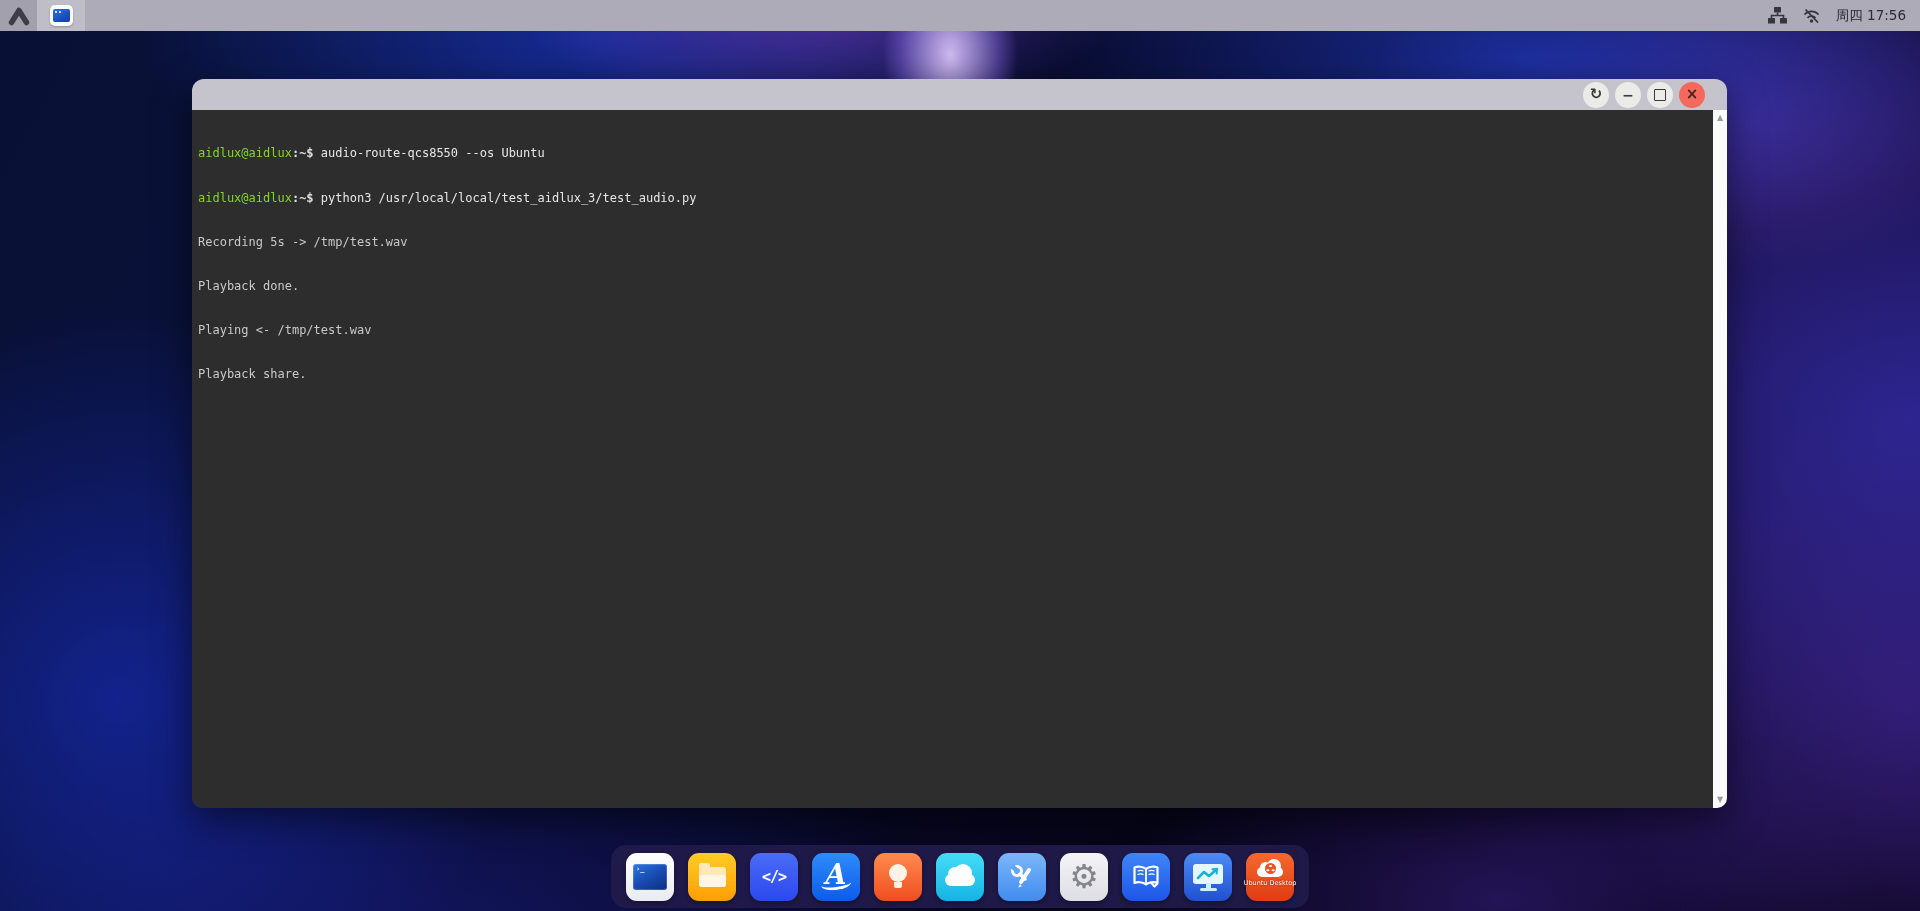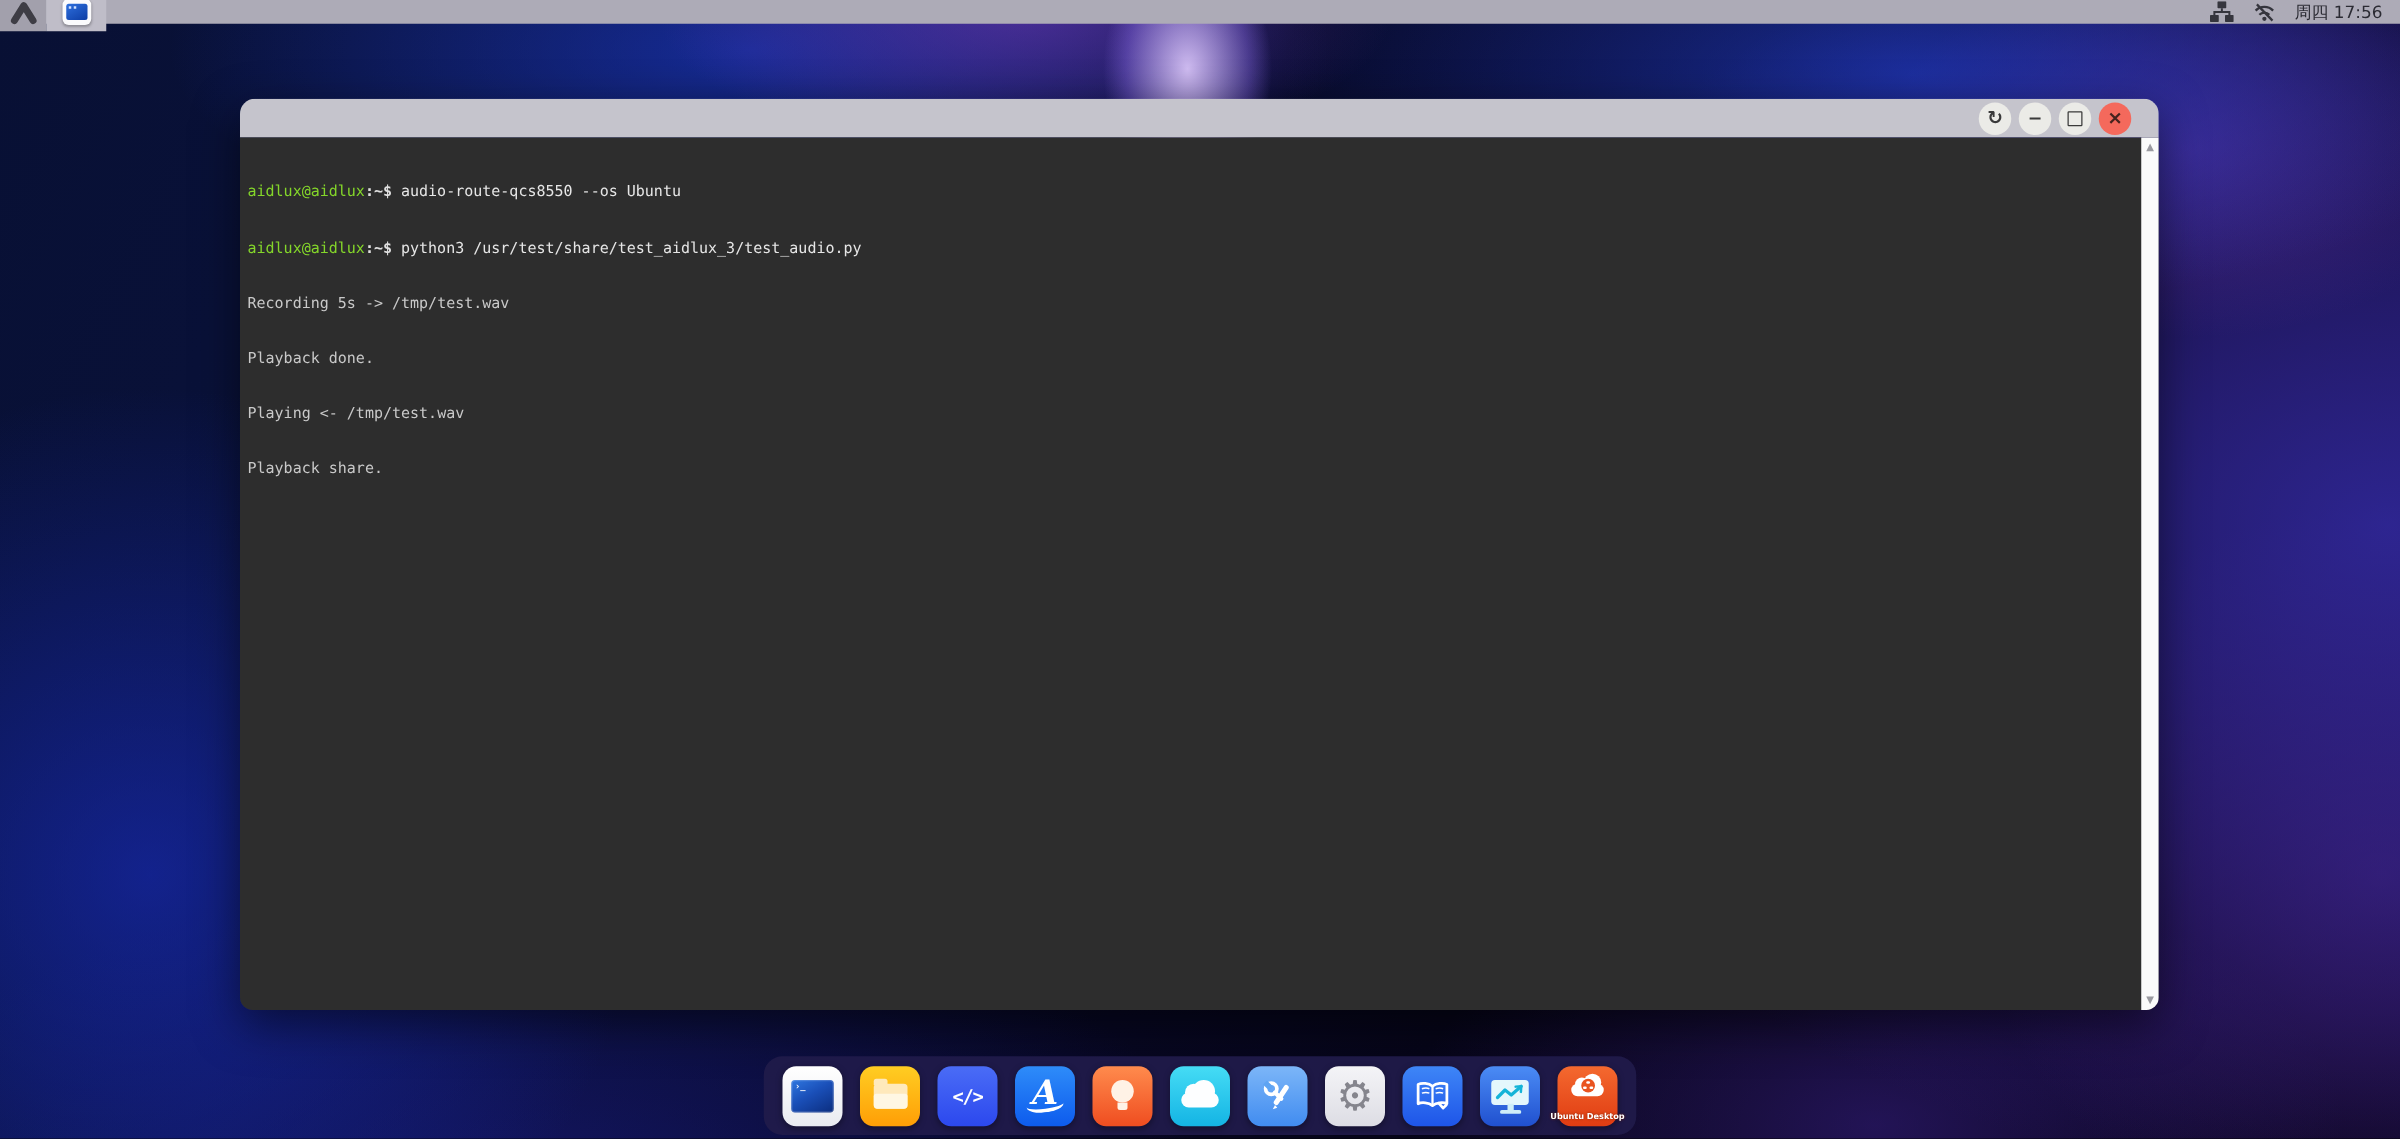--- a/index.html
+++ b/index.html
@@ -13,21 +13,21 @@
       radial-gradient(330px 200px at 1750px 120px, rgba(110,55,180,.45), transparent 75%),
       radial-gradient(900px 650px at 1910px 420px, rgba(58,48,185,.75), rgba(50,30,130,.40) 60%, transparent 82%),
       radial-gradient(420px 380px at 1905px 700px, rgba(95,45,165,.45), transparent 78%),
       radial-gradient(520px 520px at 120px 700px, rgba(25,45,195,.60), transparent 75%),
       radial-gradient(700px 320px at 420px 950px, rgba(28,28,140,.50), transparent 78%),
       radial-gradient(480px 260px at 1500px 900px, rgba(70,40,170,.45), transparent 78%),
       linear-gradient(118deg,#081034 0%,#0a123c 26%,#070722 55%,#05030f 78%,#070318 100%);
   }
 
   
-  .topbar{position:absolute;top:0;left:0;right:0;height:19px;background:#adabb7;
+  .topbar{position:absolute;top:0;left:0;right:0;height:31px;background:#adabb7;
     display:flex;align-items:center;z-index:30;}
   .tb-logo{width:37px;height:31px;background:#a2a0ac;display:flex;align-items:center;justify-content:center;}
   .tb-app{width:48px;height:31px;background:#bfbdc8;display:flex;align-items:center;justify-content:center;}
   .mini-frame{width:23px;height:21px;background:#fbfbfd;border-radius:5px;display:flex;align-items:center;justify-content:center;box-shadow:0 1px 2px rgba(0,0,0,.25);}
   .mini-screen{width:17px;height:13px;border-radius:2px;background:linear-gradient(150deg,#2e6fdd,#0d3da5);position:relative;}
   .mini-screen::after{content:"";position:absolute;top:2px;left:2px;width:2px;height:2px;background:#cfe0ff;box-shadow:4px 0 0 #cfe0ff;}
   .tb-right{margin-left:auto;display:flex;align-items:center;gap:15px;padding-right:14px;}
   .tb-clock{color:#2b2b33;font-size:13.5px;white-space:nowrap;}
 
   
@@ -93,21 +93,21 @@
   .mstand{width:5px;height:5px;background:#cfeef8;margin-top:-1px;}
   .mbase{width:17px;height:3.5px;border-radius:2px;background:#cfeef8;}
 
   .di-ubuntu{background:linear-gradient(180deg,#f4692f,#e03c12);justify-content:flex-start;}
   .ucloud{width:26px;height:10px;background:#fff;border-radius:8px;position:relative;margin-top:14px;}
   .ucloud::before{content:"";position:absolute;left:3px;top:-5px;width:11px;height:11px;border-radius:50%;background:#fff;}
   .ucloud::after{content:"";position:absolute;right:2px;top:-8px;width:14px;height:14px;border-radius:50%;background:#fff;}
   .cof{position:absolute;z-index:2;width:11px;height:11px;border-radius:50%;background:#e95420;top:-4px;left:8px;}
   .cof::before{content:"";position:absolute;width:2.5px;height:2.5px;border-radius:50%;background:#fff;top:2px;left:4.2px;
     box-shadow:-2.6px 4.2px 0 #fff,2.6px 4.2px 0 #fff;}
-  .ulabel{color:#fff;font-size:6.5px;font-weight:bold;margin-top:12px;white-space:nowrap;text-shadow:0 0 2px #7a1f00;}
+  .ulabel{color:#fff;font-size:6.5px;font-weight:normal;margin-top:2px;white-space:nowrap;text-shadow:0 0 2px #7a1f00;}
 </style>
 </head>
 <body>
 
 <div id="desktop">
 
   <div class="topbar">
     <div class="tb-logo">
       <svg width="24" height="24" viewBox="0 0 24 24">
         <path d="M4.5 18.5 L12 6.5 L19.5 18.5" stroke="#3e3d45" stroke-width="5.5" fill="none" stroke-linecap="round" stroke-linejoin="round"></path>
@@ -146,21 +146,21 @@
       <div class="wbtn">
           <span class="max-square"></span>
         </div>
       <div class="wbtn wbtn-close">
           <span>×</span>
         </div>
     </div>
     <div class="term-body">
       <div class="term-text">
         <div class="t-line"><span class="t-user">aidlux@aidlux</span><span class="t-sfx">:~$</span><span class="t-cmd">audio-route-qcs8550 --os Ubuntu</span></div>
-        <div class="t-line"><span class="t-user">aidlux@aidlux</span><span class="t-sfx">:~$</span><span class="t-cmd">python3 /usr/test/share/test_aidlux_3/test_audio.py</span></div>
+        <div class="t-line"><span class="t-user">aidlux@aidlux</span><span class="t-sfx">:~$</span><span class="t-cmd">python3 /usr/local/local/test_aidlux_3/test_audio.py</span></div>
         <div class="t-line t-out">Recording 5s -&gt; /tmp/test.wav</div>
         <div class="t-line t-out">Playback done.</div>
         <div class="t-line t-out">Playing &lt;- /tmp/test.wav</div>
         <div class="t-line t-out">Playback share.</div>
       </div>
       <div class="scrollbar">
         <span class="sarrow">▲</span>
         <span class="sarrow">▼</span>
       </div>
     </div>

